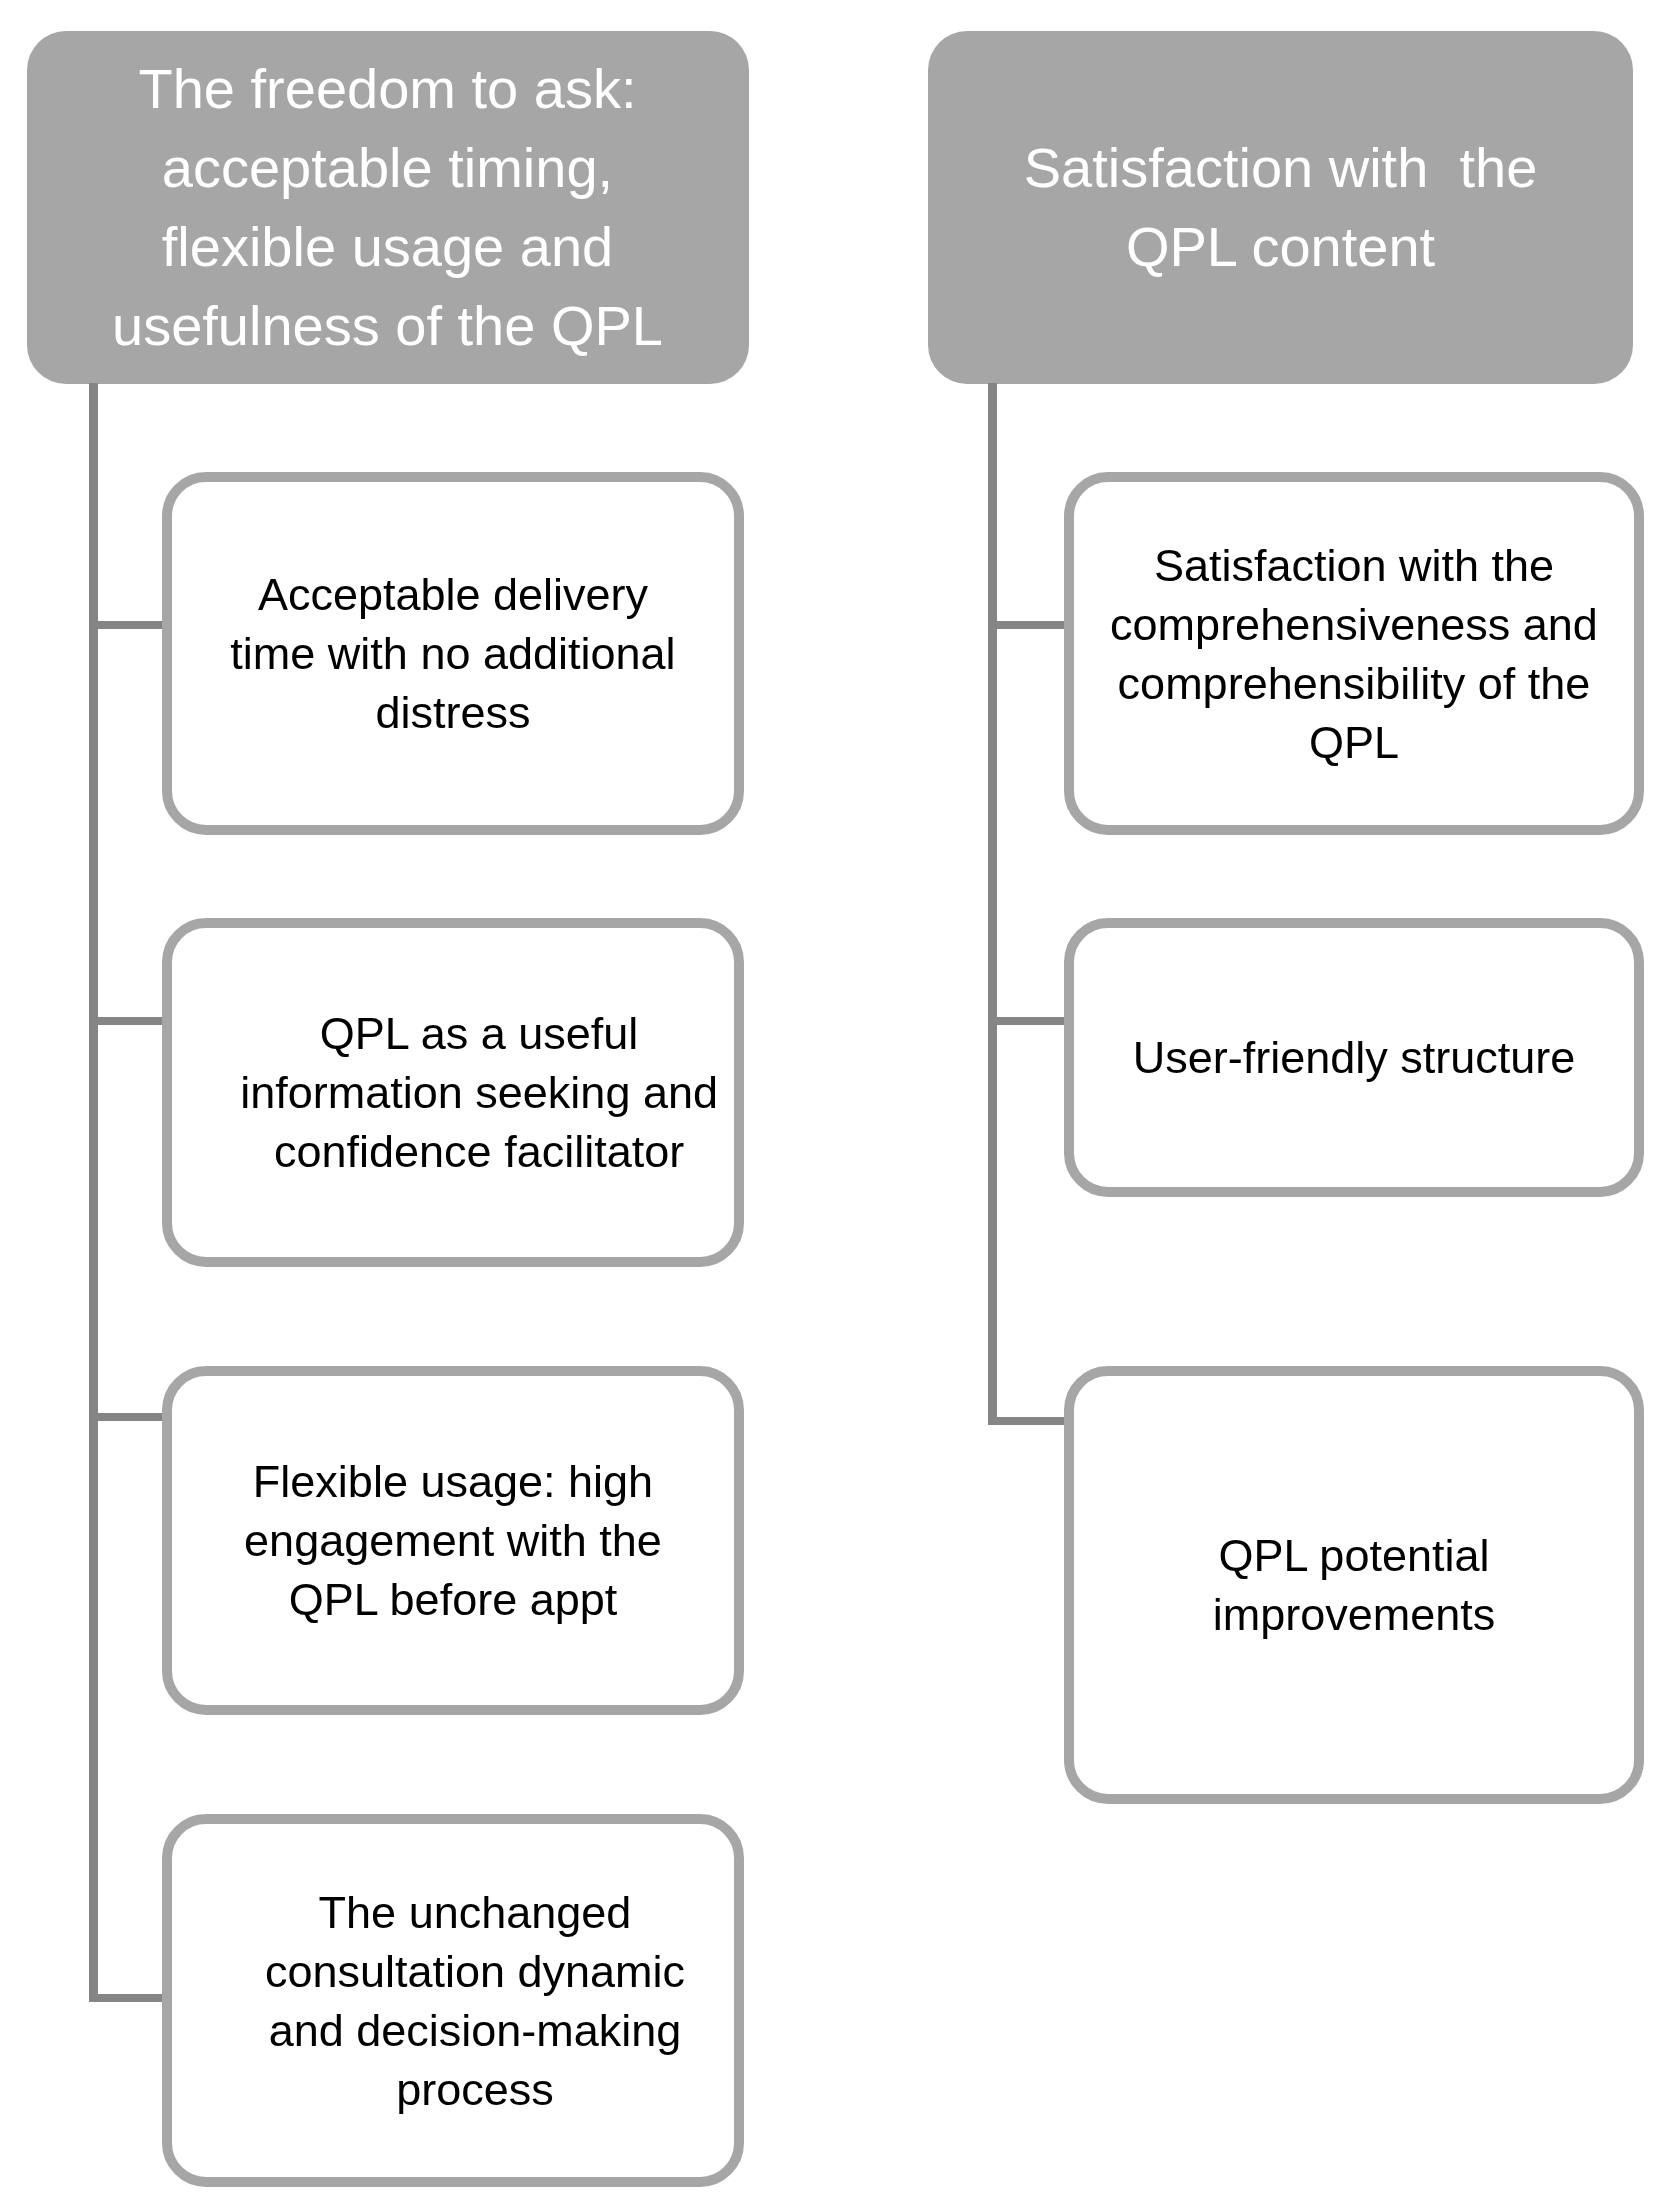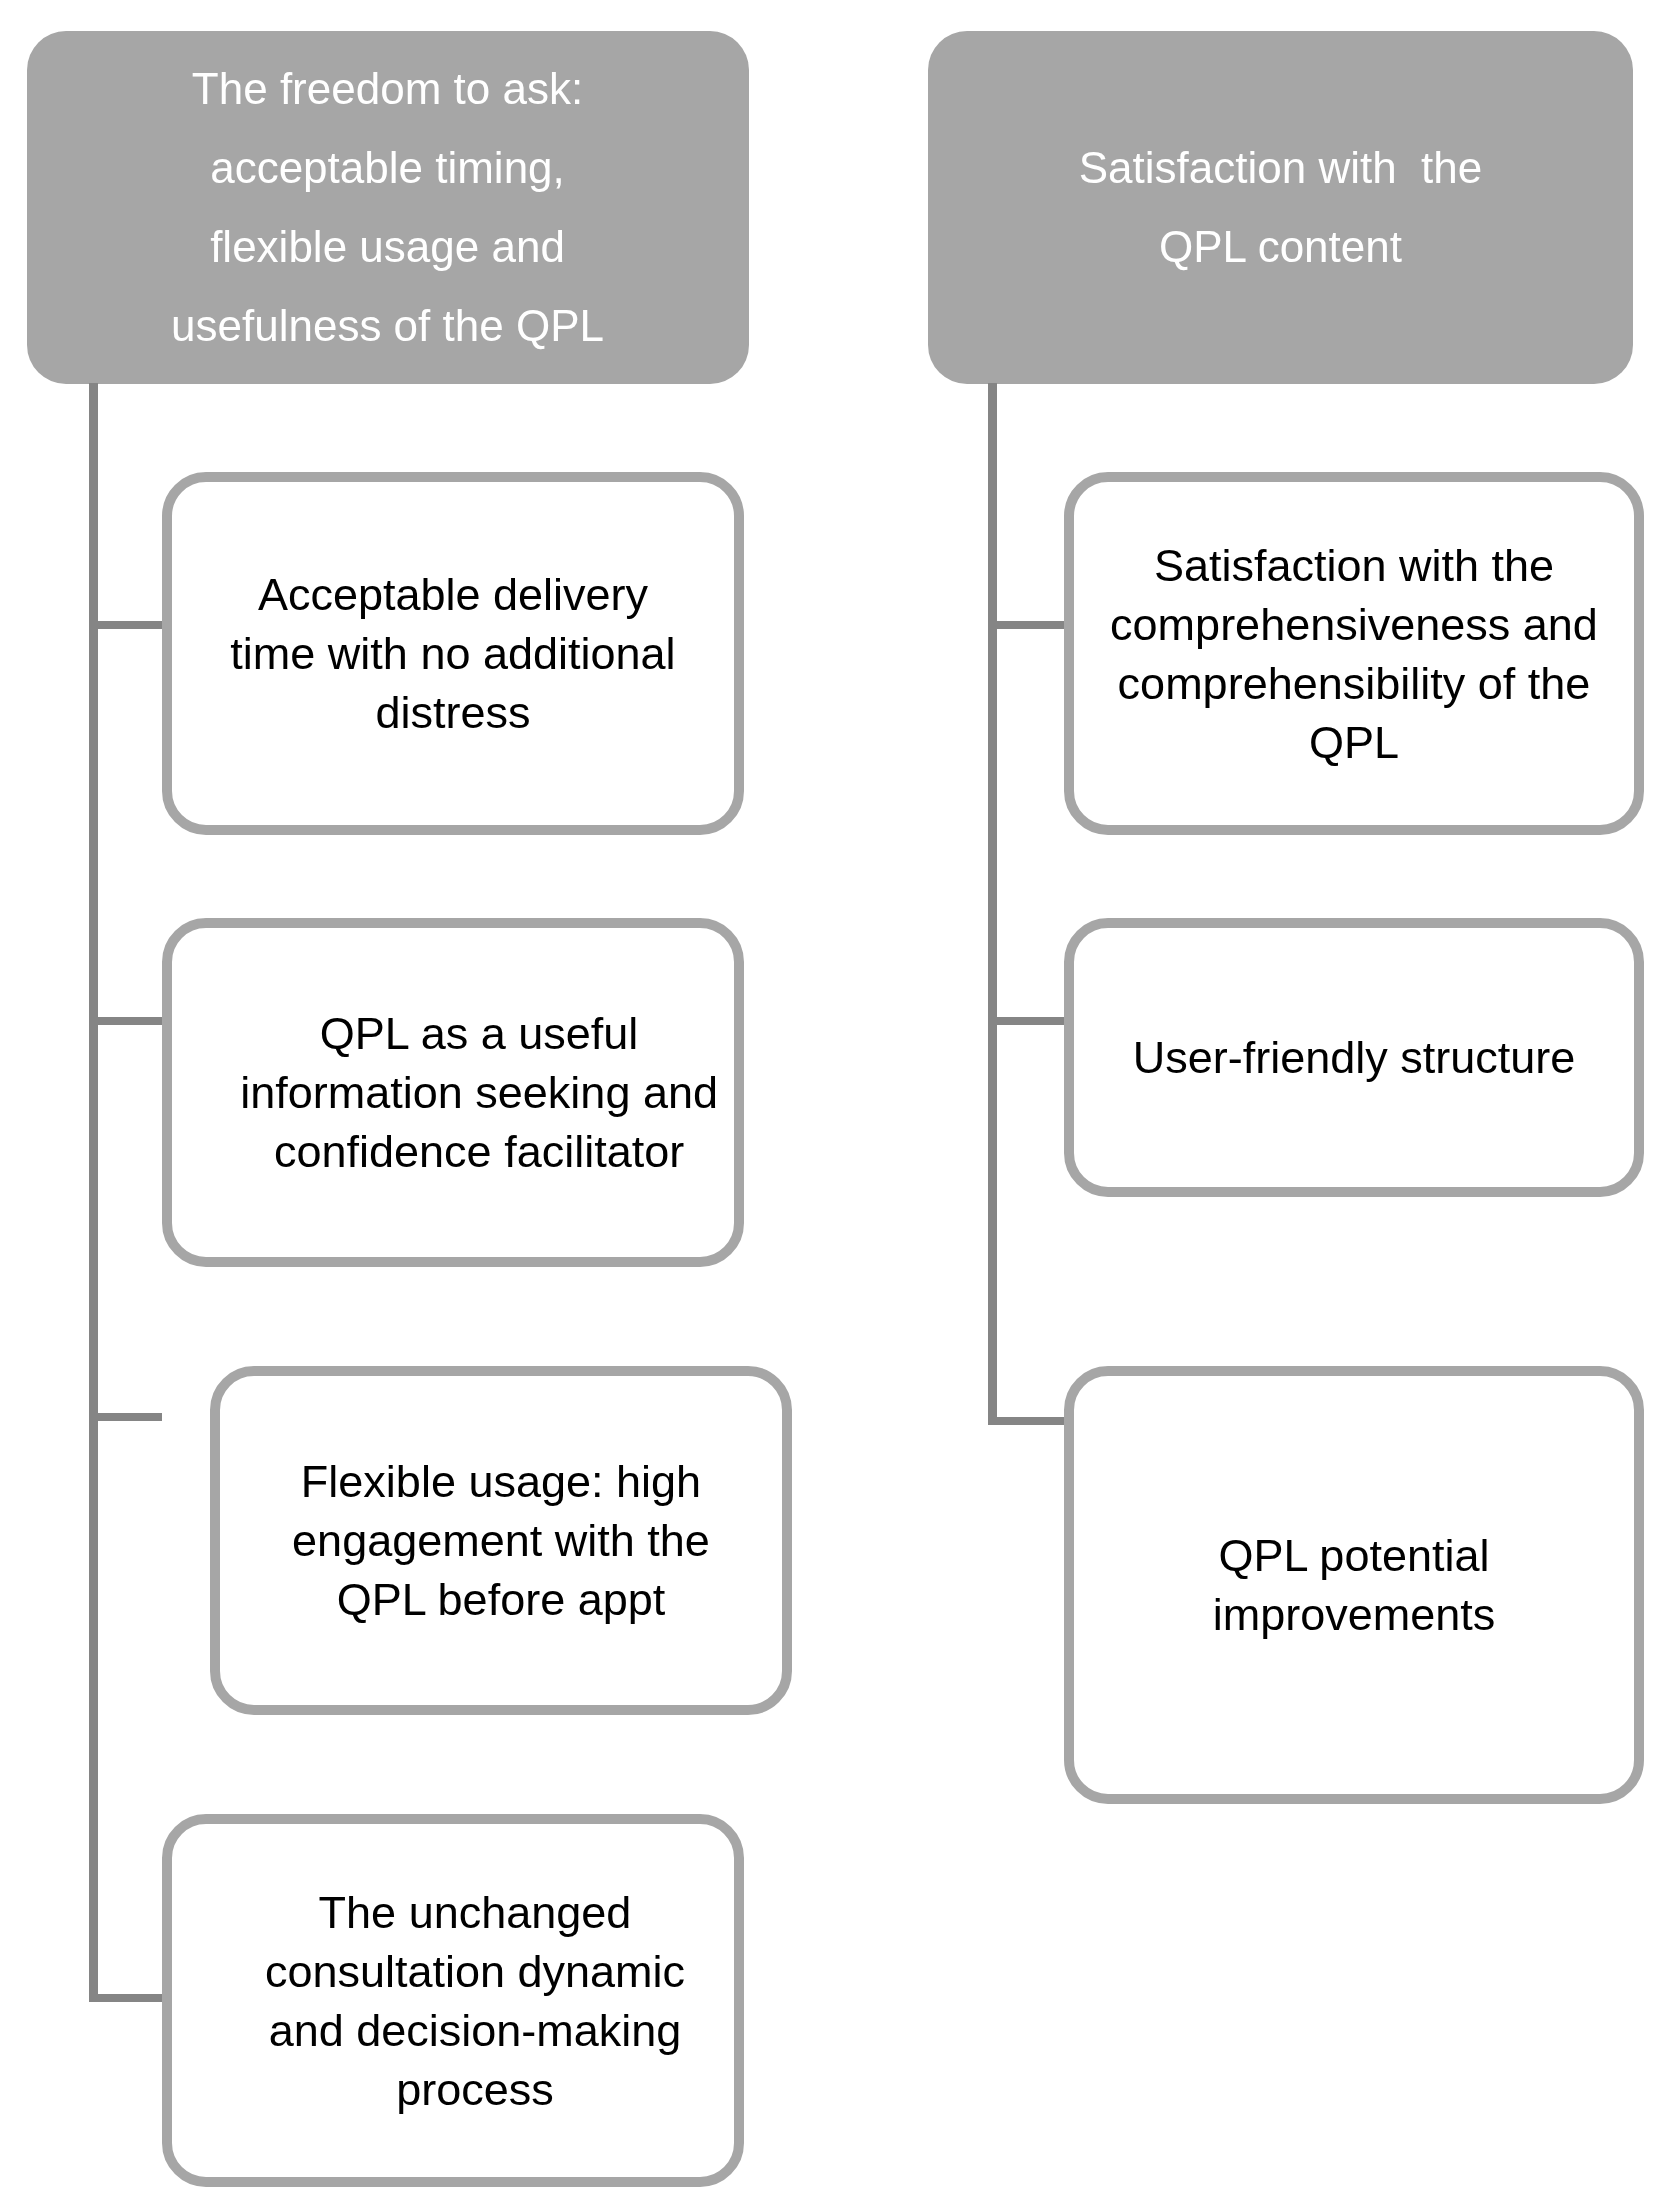--- a/index.html
+++ b/index.html
@@ -17,21 +17,21 @@
   }
   .hdr {
     position: absolute;
     background: var(--header-fill, #a6a6a6);
     color: var(--header-text, #ffffff);
     border-radius: 39px;
     display: flex;
     align-items: center;
     justify-content: center;
     text-align: center;
-    font-size: 44px;
+    font-size: 56px;
     line-height: 79px;
   }
   .child {
     position: absolute;
     box-sizing: border-box;
     background: var(--child-fill, #ffffff);
     border: 10.4px solid var(--child-border, #a6a6a6);
     border-radius: 44px;
     color: var(--child-text, #000000);
     display: flex;
@@ -75,21 +75,21 @@
 time with no additional
 distress</div>
     </div>
 
     <div class="child" style="left:162px; top:918px; width:582px; height:349px;justify-content:flex-end;">
       <div class="boxtext">QPL as a useful
 information seeking and
 confidence facilitator</div>
     </div>
 
-    <div class="child" style="left:162px; top:1366px; width:582px; height:349px;margin-left:48px;">
+    <div class="child" style="left:162px; top:1366px; width:582px; height:349px;">
       <div class="boxtext">Flexible usage: high
 engagement with the
 QPL before appt</div>
     </div>
 
     <div class="child" style="left:162px; top:1814px; width:582px; height:373px;padding-left:44px;">
       <div class="boxtext">The unchanged
 consultation dynamic
 and decision-making
 process</div>

